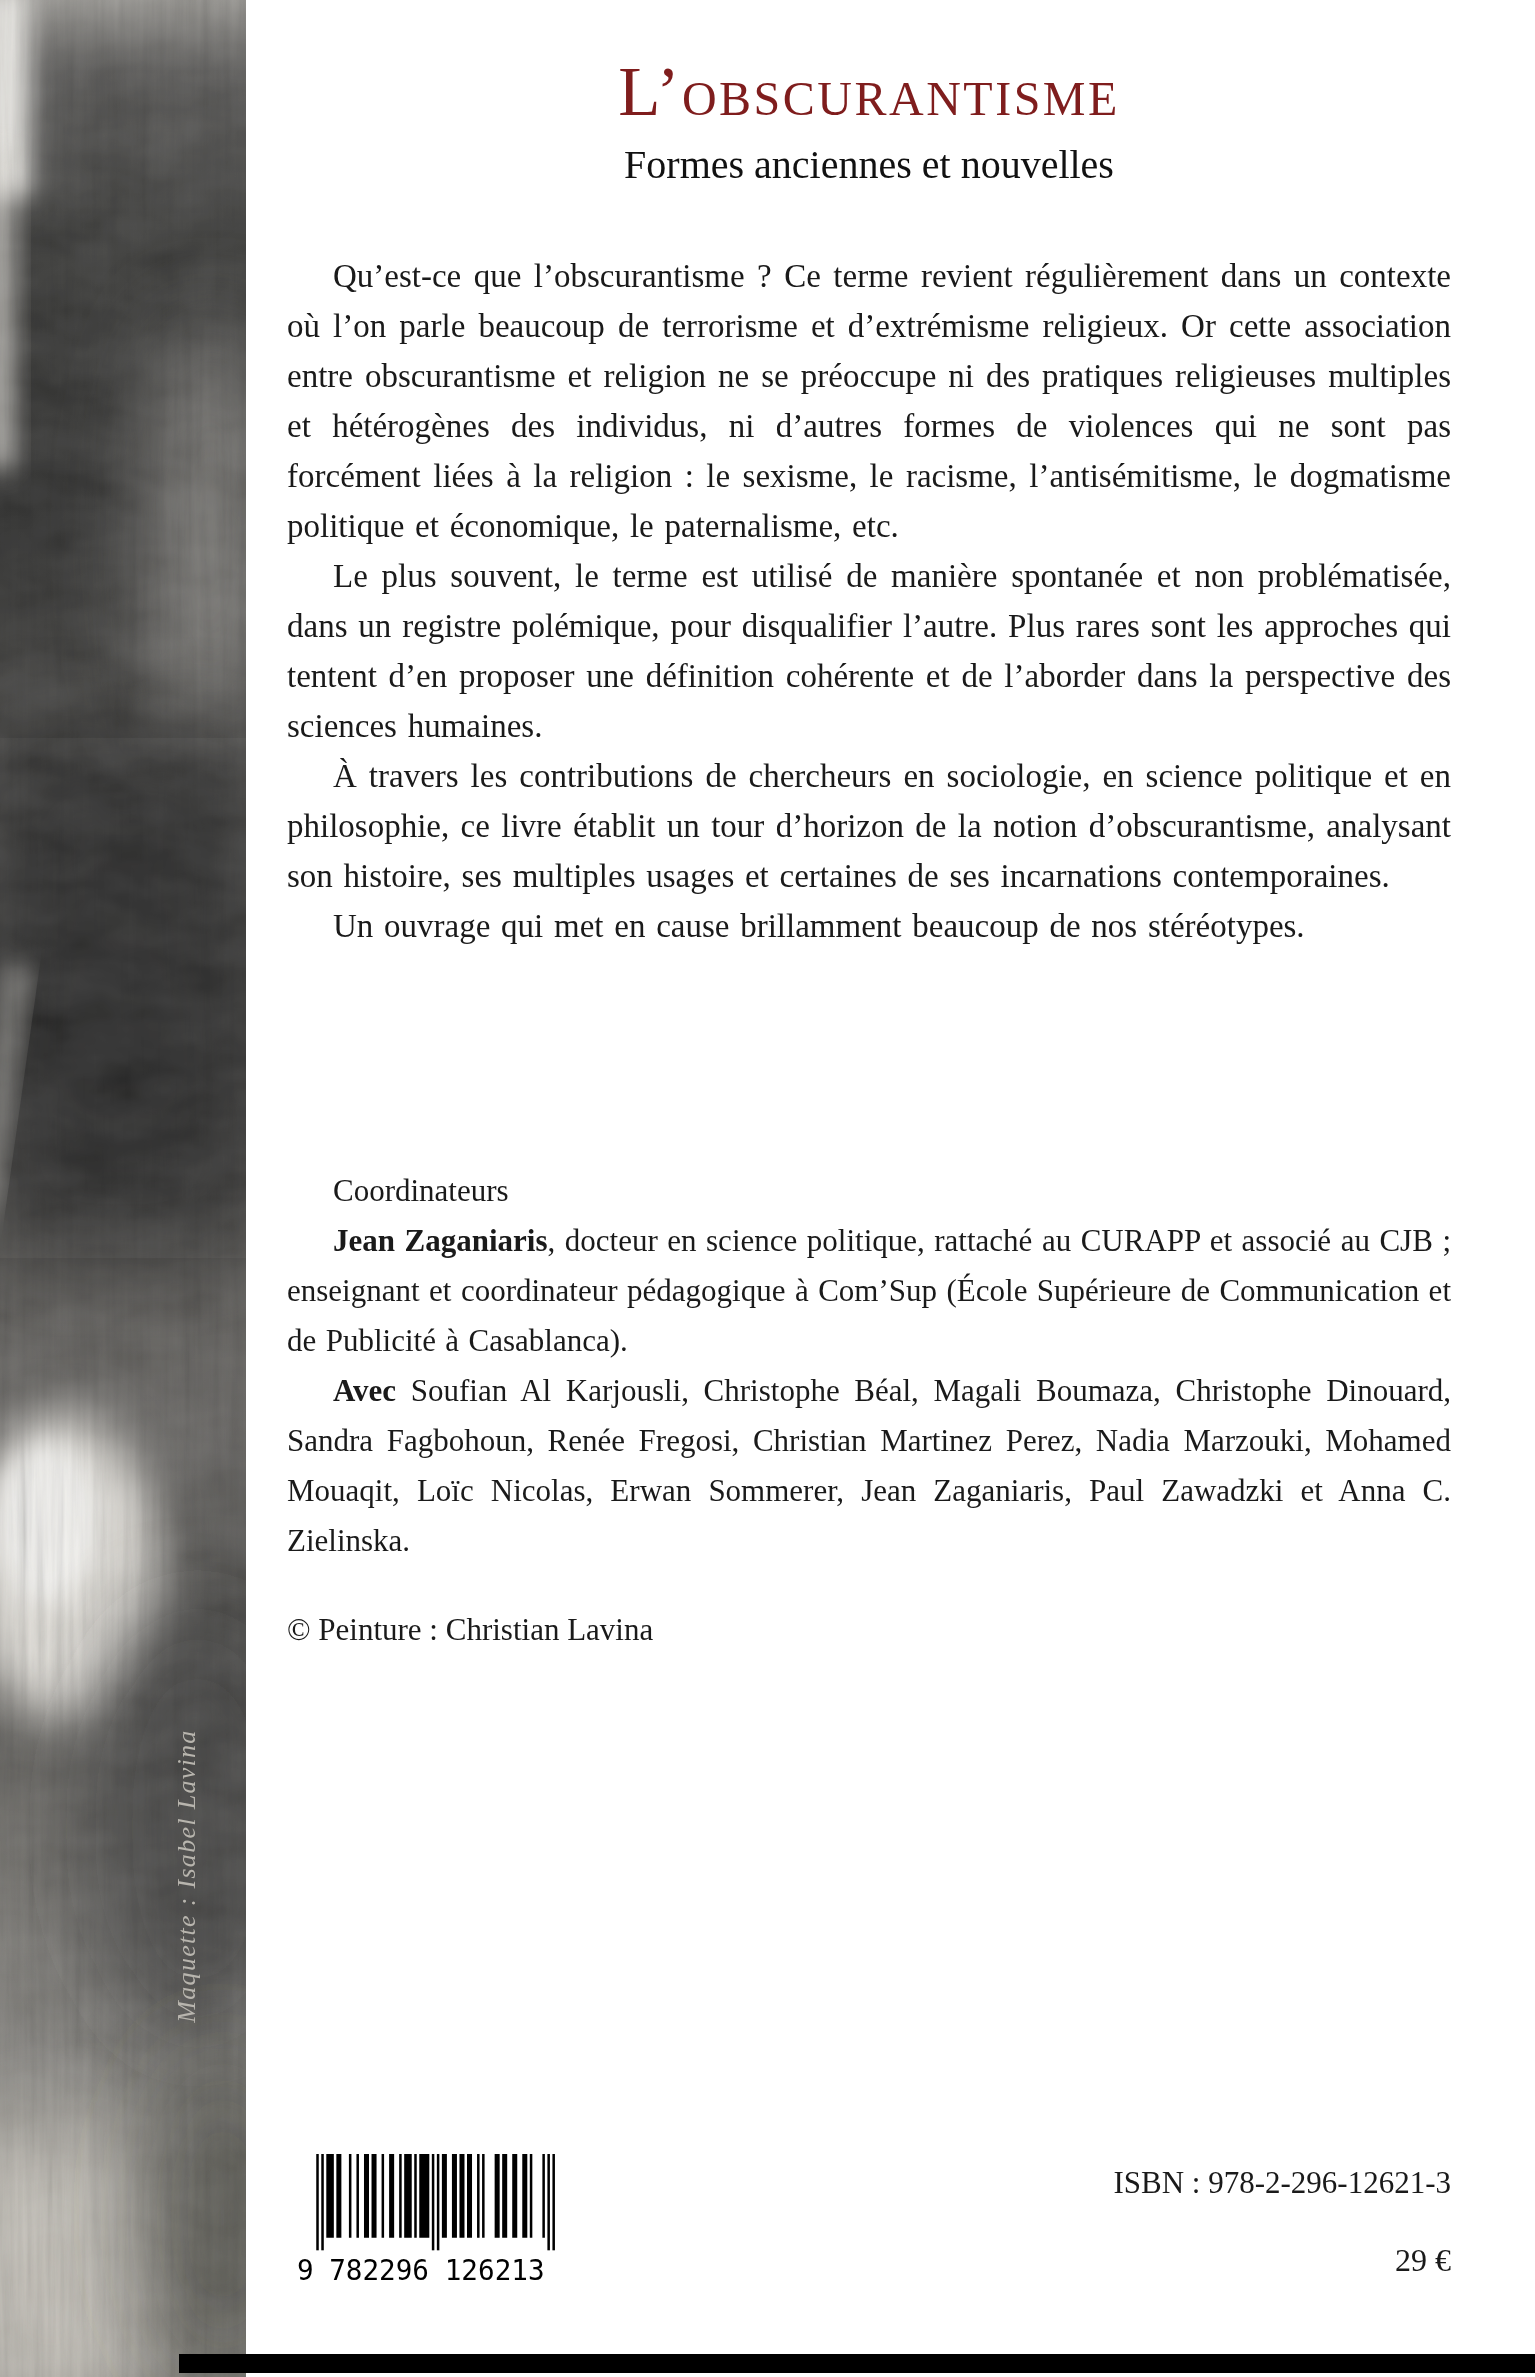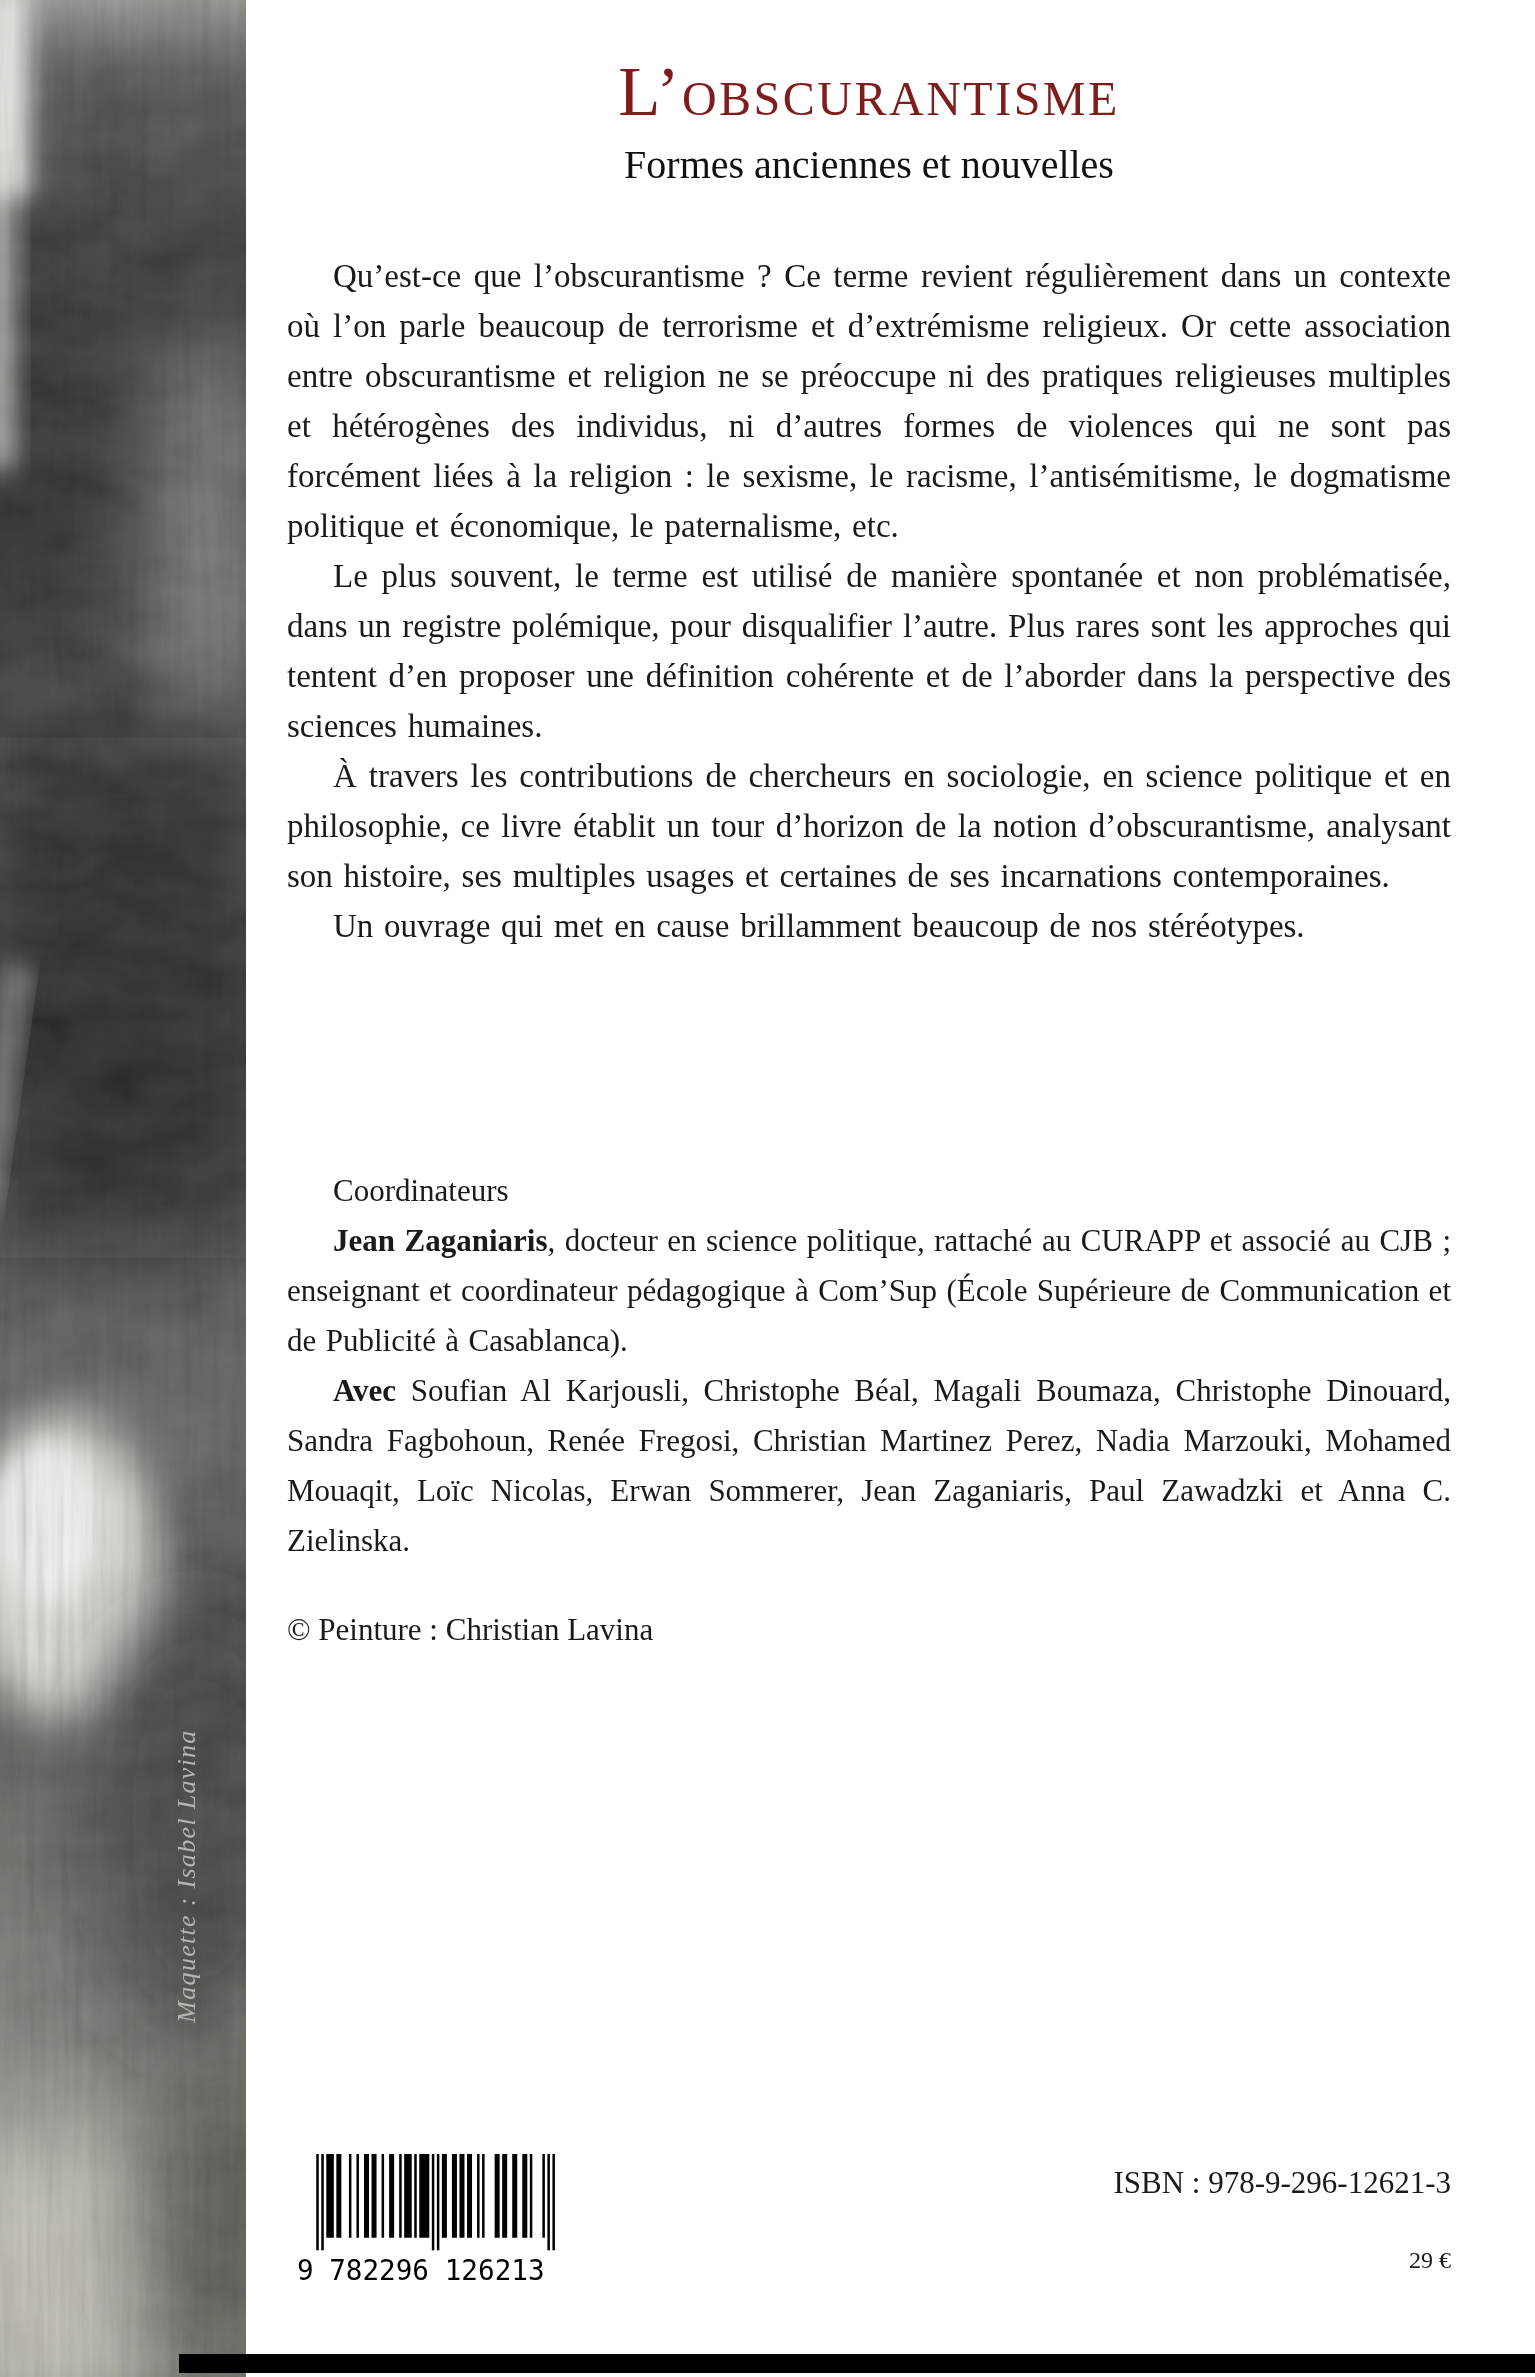--- a/index.html
+++ b/index.html
@@ -35,21 +35,21 @@
   .coord{margin-top:215px;font-size:31px;line-height:50px;text-align:justify;word-spacing:1.7px;}
   .coord p{margin:0;text-indent:46px;}
   .coord .name{font-weight:bold;}
   .credit{margin-top:39px;font-size:31px;line-height:50px;}
   
   .barcode{position:absolute;left:295px;top:2154px;}
   .isbn-block{
     position:absolute;right:84px;top:2163px;
     text-align:right;font-size:31px;line-height:39px;
   }
-  .price{margin-top:39px;font-size:24px;}
+  .price{margin-top:39px;font-size:32px;}
   .bottom-bar{position:absolute;left:179px;right:0;bottom:4.2px;height:19.3px;background:#000;}
   .bc-digit{font-family:"DejaVu Sans Mono",monospace;font-size:33px;fill:#000;}
 </style>
 </head>
 <body>
 
 <div class="page">
 
   <div class="art">
     <svg viewBox="0 0 293 2834" preserveAspectRatio="none" aria-hidden="true">
@@ -167,20 +167,20 @@
     <rect x="271" y="0" width="6" height="100" fill="#000"></rect>
     <rect x="280" y="0" width="3" height="100" fill="#000"></rect>
     <rect x="295" y="0" width="3" height="100" fill="#000"></rect>
 
     <text class="bc-digit" x="2" y="150">9</text>
     <text class="bc-digit" x="100" y="150" text-anchor="middle">782296</text>
     <text class="bc-digit" x="238" y="150" text-anchor="middle">126213</text>
   </svg>
 
   <div class="isbn-block">
-    <div>ISBN : 978-9-296-12621-3</div>
+    <div>ISBN : 978-2-296-12621-3</div>
     <div class="price">29 €</div>
   </div>
 
   <div class="bottom-bar"></div>
 
 </div>
 
 
 </body></html>

